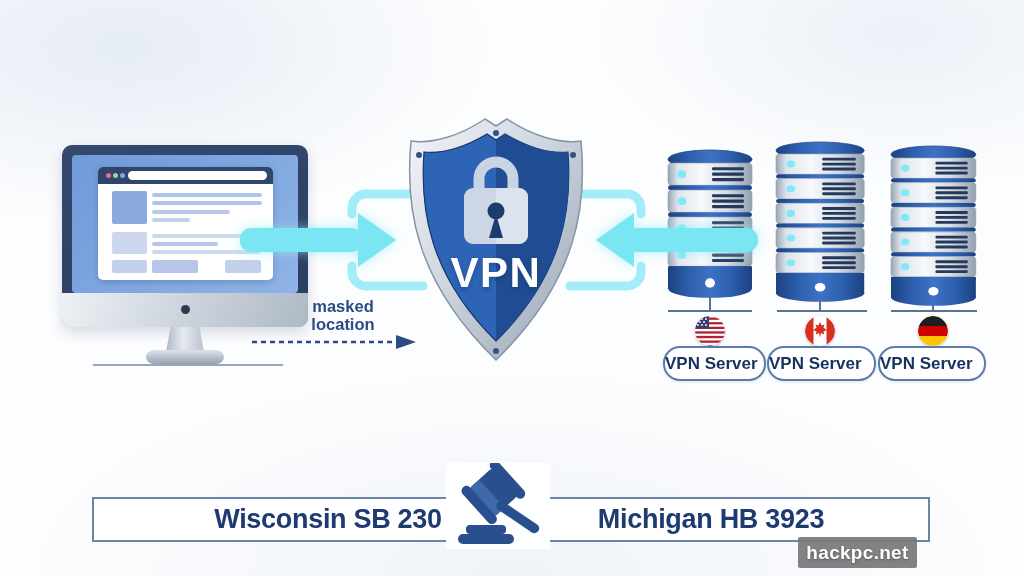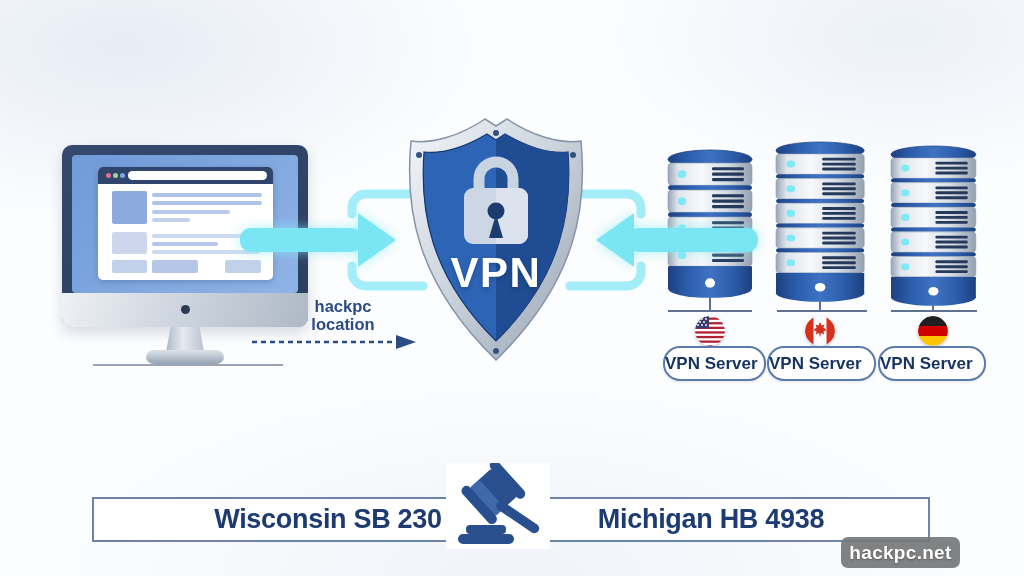--- a/index.html
+++ b/index.html
@@ -40,21 +40,21 @@
   
   .flag{width:30px;height:30px;border-radius:50%;overflow:hidden;box-shadow:0 1px 3px rgba(30,50,90,.3);}
   .pill{height:31px;background:#fff;border:2px solid #5a7cab;border-radius:17px;display:flex;align-items:center;justify-content:flex-start;font-size:17px;font-weight:700;color:#16335f;box-shadow:0 1px 3px rgba(40,60,100,.12);}
 
   
   .banner{left:92px;top:497px;width:838px;height:45px;background:#fff;border:2px solid #6d84a9;box-sizing:border-box;}
   .banner-text{position:absolute;top:50%;transform:translate(-50%,-52%);font-size:27px;font-weight:800;color:#1d3b70;white-space:nowrap;letter-spacing:-0.3px;}
   .gavel-wrap{left:446px;top:463px;width:104px;height:86px;background:#fff;display:flex;align-items:center;justify-content:center;}
 
   
-  .watermark{left:841px;top:537px;width:119px;height:31px;background:rgba(118,119,122,.92);border-radius:7px;display:flex;align-items:center;justify-content:center;font-size:19px;font-weight:700;color:#fff;letter-spacing:.3px;text-shadow:0 1px 2px rgba(0,0,0,.35);}
+  .watermark{left:798px;top:537px;width:119px;height:31px;background:rgba(118,119,122,.92);border-radius:2px;display:flex;align-items:center;justify-content:center;font-size:19px;font-weight:700;color:#fff;letter-spacing:.3px;text-shadow:0 1px 2px rgba(0,0,0,.35);}
 
   .scene-svg{left:0;top:0;width:1024px;height:576px;}
 </style>
 </head>
 <body>
 
 <div class="stage">
 
   <div class="abs monitor-body"></div>
   <div class="abs monitor-screen"></div>
@@ -186,21 +186,21 @@
         <rect x="66" y="76" width="64" height="56" rx="9" fill="#ccd6e5"></rect>
         <path d="M98,76 h23 a9,9 0 0 1 9,9 v38 a9,9 0 0 1 -9,9 h-23 Z" fill="#dce3ee"></path>
         <circle cx="98" cy="99" r="8.5" fill="#1c3c6e"></circle>
         <path d="M98,102 L91,126 h14 Z" fill="#1c3c6e"></path>
       </g>
     </g>
   </svg>
 
   <div class="abs vpn-label">VPN</div>
 
-  <div class="abs masked">hackpc location</div>
+  <div class="abs masked">masked location</div>
   <svg class="abs" style="left:248px;top:333px" width="172" height="18">
     <line x1="4" y1="9" x2="148" y2="9" stroke="#2b4b84" stroke-width="2.6" stroke-dasharray="5 4"></line>
     <polygon points="148,2 168,9 148,16" fill="#2b4b84"></polygon>
   </svg>
 
   <svg class="abs flag" style="left:695px;top:316px" viewBox="0 0 30 30">
     <clipPath id="cfUS">
         <circle cx="15" cy="15" r="15"></circle>
       </clipPath>
     <g clip-path="url(#cfUS)">
@@ -250,21 +250,21 @@
   </div>
   <div class="abs pill" style="left:767px;top:346px;width:105px">
     <span>VPN Server</span>
   </div>
   <div class="abs pill" style="left:878px;top:346px;width:104px">
     <span>VPN Server</span>
   </div>
 
   <div class="abs banner">
     <span class="banner-text" style="left:234px">Wisconsin SB 230</span>
-    <span class="banner-text" style="left:617px">Michigan HB 4938</span>
+    <span class="banner-text" style="left:617px">Michigan HB 3923</span>
   </div>
   <div class="abs gavel-wrap">
     <svg width="104" height="86" viewBox="0 0 104 86">
       <g fill="#2a4f8f">
         <g transform="rotate(-42 48 30)">
           <rect x="33" y="10" width="30" height="38" rx="3"></rect>
           <rect x="33" y="10" width="13" height="38" rx="3" fill="#3f69ab"></rect>
           <rect x="24" y="5" width="10" height="48" rx="5"></rect>
           <rect x="62" y="5" width="10" height="48" rx="5"></rect>
         </g>

